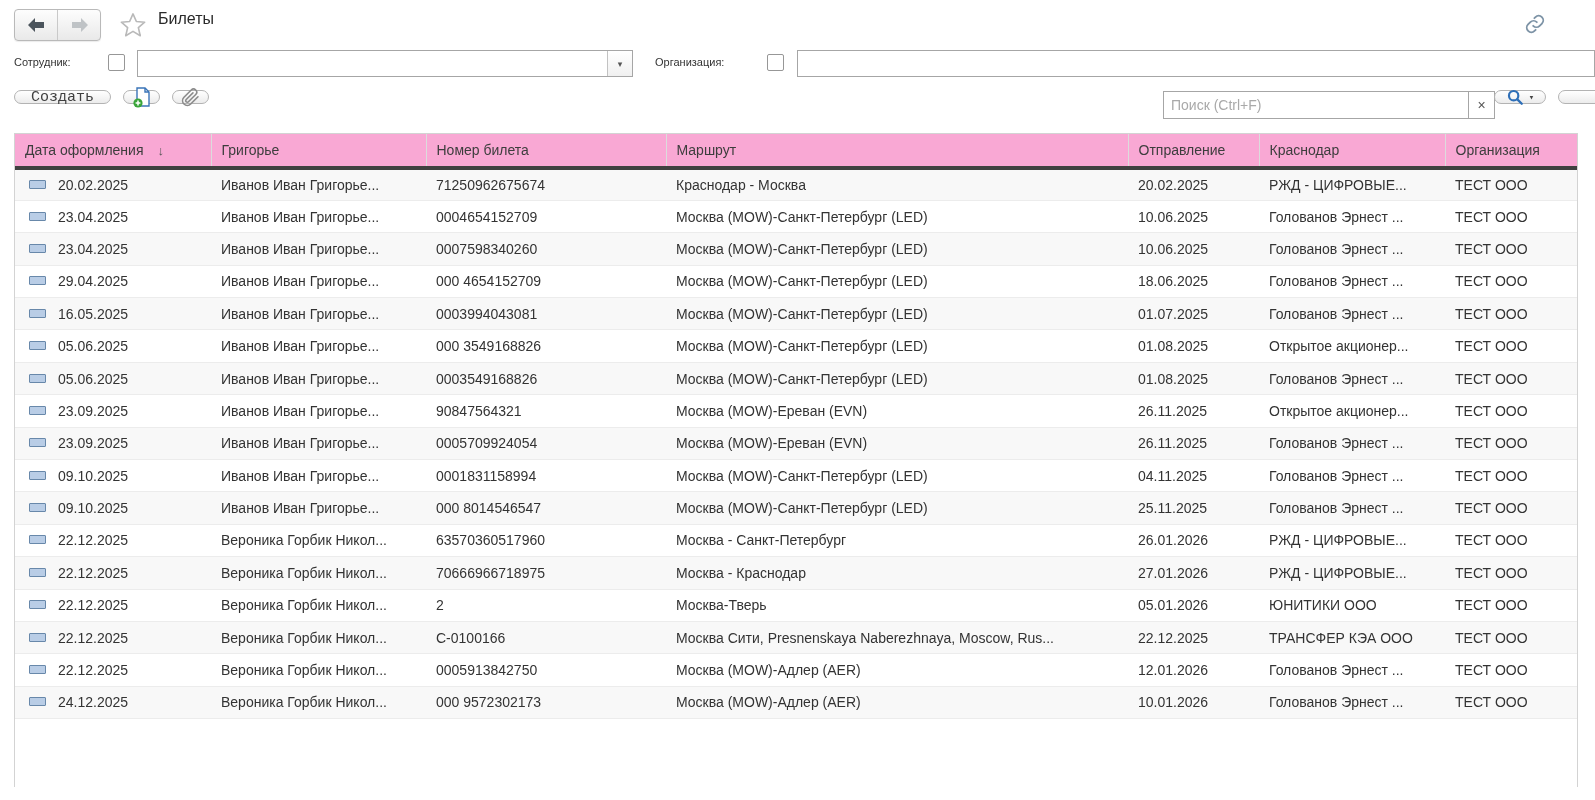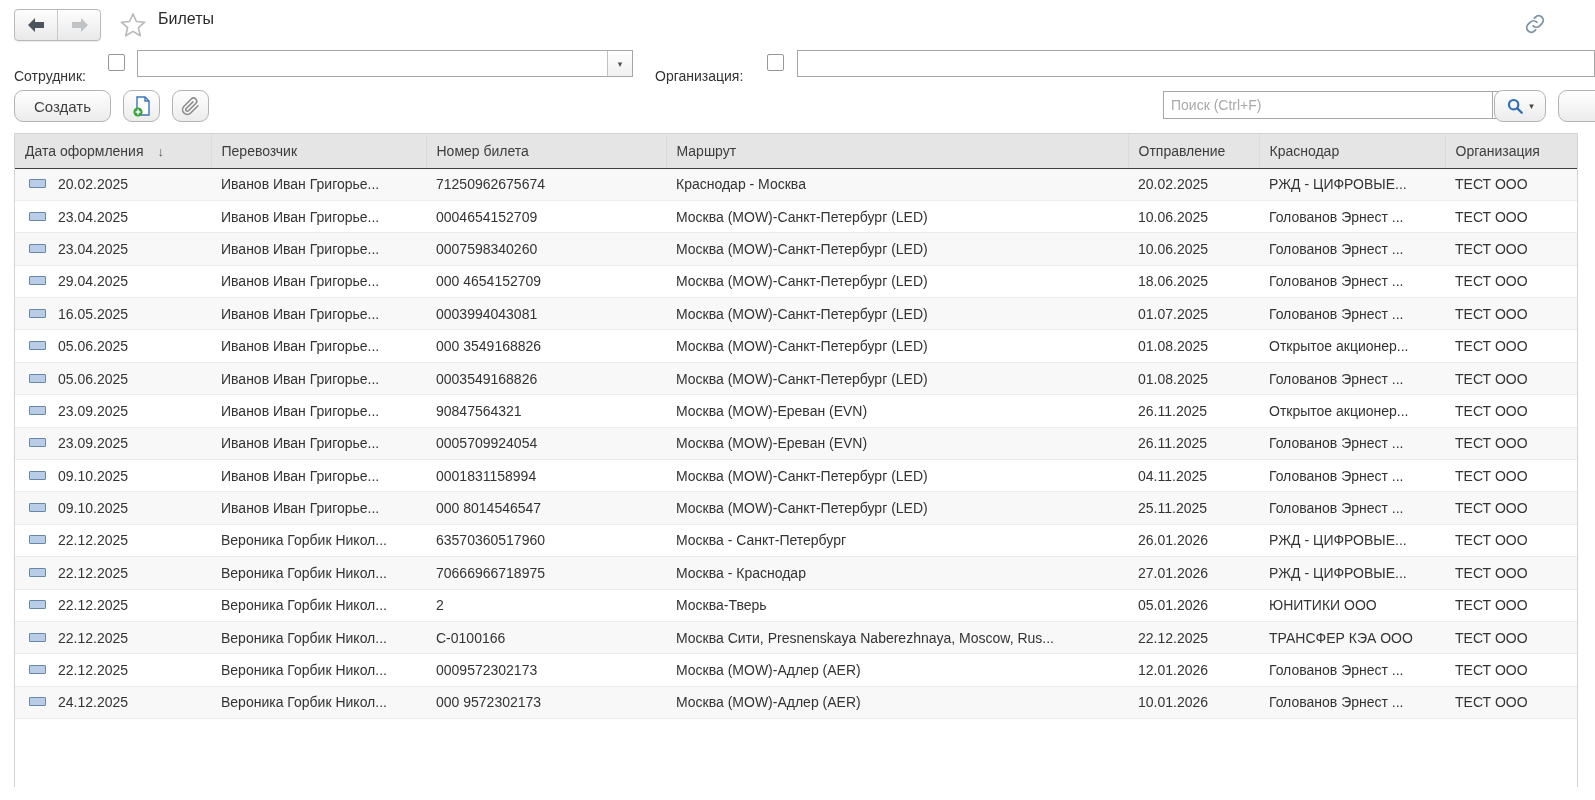--- a/index.html
+++ b/index.html
@@ -13,63 +13,63 @@
     border:1px solid #b9b9b9;border-radius:4px;overflow:hidden;
     background:linear-gradient(#fdfdfd,#e9e9e9);box-shadow:0 1px 1px rgba(0,0,0,.08);}
   .navbtn{width:42px;height:30px;display:flex;align-items:center;justify-content:center;cursor:pointer;}
   .navbtn + .navbtn{border-left:1px solid #c9c9c9;}
   .star{position:absolute;left:119px;top:11px;width:28px;height:28px;}
   .page-title{position:absolute;left:158px;top:10px;font-size:16px;color:#2a2a2a;white-space:nowrap;}
   .link-icon{position:absolute;left:1524px;top:13px;width:22px;height:22px;}
 
   
   .filter-row{position:absolute;left:14px;top:50px;width:1581px;height:28px;}
-  .flabel{position:absolute;top:18px;font-size:14px;color:#333;white-space:nowrap;}
+  .flabel{position:absolute;top:6px;font-size:11px;color:#333;white-space:nowrap;}
   .lbl-emp{left:0;}
   .lbl-org{left:641px;}
   .checkbox{position:absolute;top:4px;width:17px;height:17px;background:#fff;
     border:1px solid #979797;border-radius:2px;box-sizing:border-box;}
   .cb-emp{left:94px;}
   .cb-org{left:753px;}
   .combo{position:absolute;left:123px;top:0;width:496px;height:27px;border:1px solid #a6a6a6;
     background:#fff;box-sizing:border-box;}
   .combo input{position:absolute;left:0;top:0;width:468px;height:25px;border:none;outline:none;
     font:14px "Liberation Sans",sans-serif;padding:0 6px;box-sizing:border-box;}
   .combo .dd{position:absolute;right:0;top:0;width:24px;height:25px;border-left:1px solid #c2c2c2;
     display:flex;align-items:center;justify-content:center;font-size:9px;color:#555;
     background:linear-gradient(#fff,#f0f0f0);cursor:pointer;}
   .org-input{position:absolute;left:783px;top:0;width:798px;height:27px;border:1px solid #a6a6a6;
     background:#fff;box-sizing:border-box;font:14px "Liberation Sans",sans-serif;padding:0 6px;outline:none;}
 
   
-  .btn{position:absolute;top:90px;height:32px;border:1px solid #b3b3b3;border-radius:9px;
+  .btn{position:absolute;top:90px;height:14px;border:1px solid #b3b3b3;border-radius:9px;
     background:linear-gradient(#ffffff,#ececec);display:flex;align-items:center;justify-content:center;
-    cursor:pointer;box-sizing:border-box;color:#3f3f3f;font-size:15px;}
+    cursor:pointer;box-sizing:border-box;color:#3f3f3f;font-size:15px;font-family:Liberation Mono, monospace;}
   .btn-create{left:14px;width:97px;}
   .btn-newdoc{left:123px;width:37px;}
   .btn-clip{left:172px;width:37px;}
   .searchwrap{position:absolute;left:1163px;top:91px;display:flex;}
-  .searchwrap input{width:330px;height:28px;border:1px solid #a6a6a6;box-sizing:border-box;
+  .searchwrap input{width:306px;height:28px;border:1px solid #a6a6a6;box-sizing:border-box;
     font:14px "Liberation Sans",sans-serif;padding:4px 7px;outline:none;}
   .searchwrap input::placeholder{color:#a9a9a9;}
   .clear-btn{width:26px;height:28px;border:1px solid #a6a6a6;border-left:none;box-sizing:border-box;
     background:#fff;display:flex;align-items:center;justify-content:center;color:#555;
     font-size:14px;cursor:pointer;}
   .btn-search{left:1494px;top:90px;width:52px;gap:5px;}
   .btn-search .caret{font-size:9px;color:#444;}
   .btn-partial{left:1558px;top:90px;width:48px;}
 
   
   .table-wrap{position:absolute;left:14px;top:133px;width:1564px;height:654px;overflow:hidden;
     border:1px solid #d3d3d3;border-bottom:none;box-sizing:border-box;}
   table{border-collapse:collapse;table-layout:fixed;width:1562px;}
   col.c0{width:196px;}col.c1{width:215px;}col.c2{width:240px;}col.c3{width:462px;}
   col.c4{width:131px;}col.c5{width:186px;}col.c6{width:132px;}
-  thead th{height:34px;background:#e5e5e5;font-weight:400;font-size:14px;color:#3d3d3d;
-    text-align:left;padding:0 10px;border-right:1px solid #dcdcdc;border-bottom:1px solid #404040;
+  thead th{height:34px;background:#f9a8d4;font-weight:400;font-size:14px;color:#3d3d3d;
+    text-align:left;padding:0 10px;border-right:1px solid #dcdcdc;border-bottom:4px solid #404040;
     white-space:nowrap;overflow:hidden;box-sizing:border-box;}
   thead th:last-child{border-right:none;}
   thead th .sort{margin-left:14px;color:#555;font-size:13px;}
   tbody td{height:32.4px;font-size:14px;color:#333;padding:0 10px;border-bottom:1px solid #ececec;
     white-space:nowrap;overflow:hidden;box-sizing:border-box;}
   tbody tr:nth-child(odd){background:#f8f8f8;}
   tbody tr:nth-child(even){background:#ffffff;}
   tbody tr{cursor:pointer;margin-top:32px;}
   td.first{padding-left:14px;}
   .doc-icon{display:inline-block;width:15px;height:7px;background:#b9cde6;border:1px solid #6888aa;
@@ -163,21 +163,21 @@
         <col class="c1">
         <col class="c2">
         <col class="c3">
         <col class="c4">
         <col class="c5">
         <col class="c6">
     </colgroup>
     <thead>
         <tr id="head-row">
           <th><span>Дата оформления</span><span class="sort">↓</span></th>
-          <th><span>Перевозчик</span></th>
+          <th><span>Григорье</span></th>
           <th><span>Номер билета</span></th>
           <th><span>Маршрут</span></th>
           <th><span>Отправление</span></th>
           <th><span>Краснодар</span></th>
           <th><span>Организация</span></th>
         </tr>
       </thead>
     <tbody id="body-rows">
         <tr>
           <td class="first"><span class="doc-icon"></span><span>20.02.2025</span></td>
@@ -310,21 +310,21 @@
           <td>Вероника Горбик Никол...</td>
           <td>C-0100166</td>
           <td>Москва Сити, Presnenskaya Naberezhnaya, Moscow, Rus...</td>
           <td>22.12.2025</td>
           <td>ТРАНСФЕР КЭА ООО</td>
           <td>ТЕСТ ООО</td>
         </tr>
         <tr>
           <td class="first"><span class="doc-icon"></span><span>22.12.2025</span></td>
           <td>Вероника Горбик Никол...</td>
-          <td>0009572302173</td>
+          <td>0005913842750</td>
           <td>Москва (MOW)-Адлер (AER)</td>
           <td>12.01.2026</td>
           <td>Голованов Эрнест ...</td>
           <td>ТЕСТ ООО</td>
         </tr>
         <tr>
           <td class="first"><span class="doc-icon"></span><span>24.12.2025</span></td>
           <td>Вероника Горбик Никол...</td>
           <td>000 9572302173</td>
           <td>Москва (MOW)-Адлер (AER)</td>

